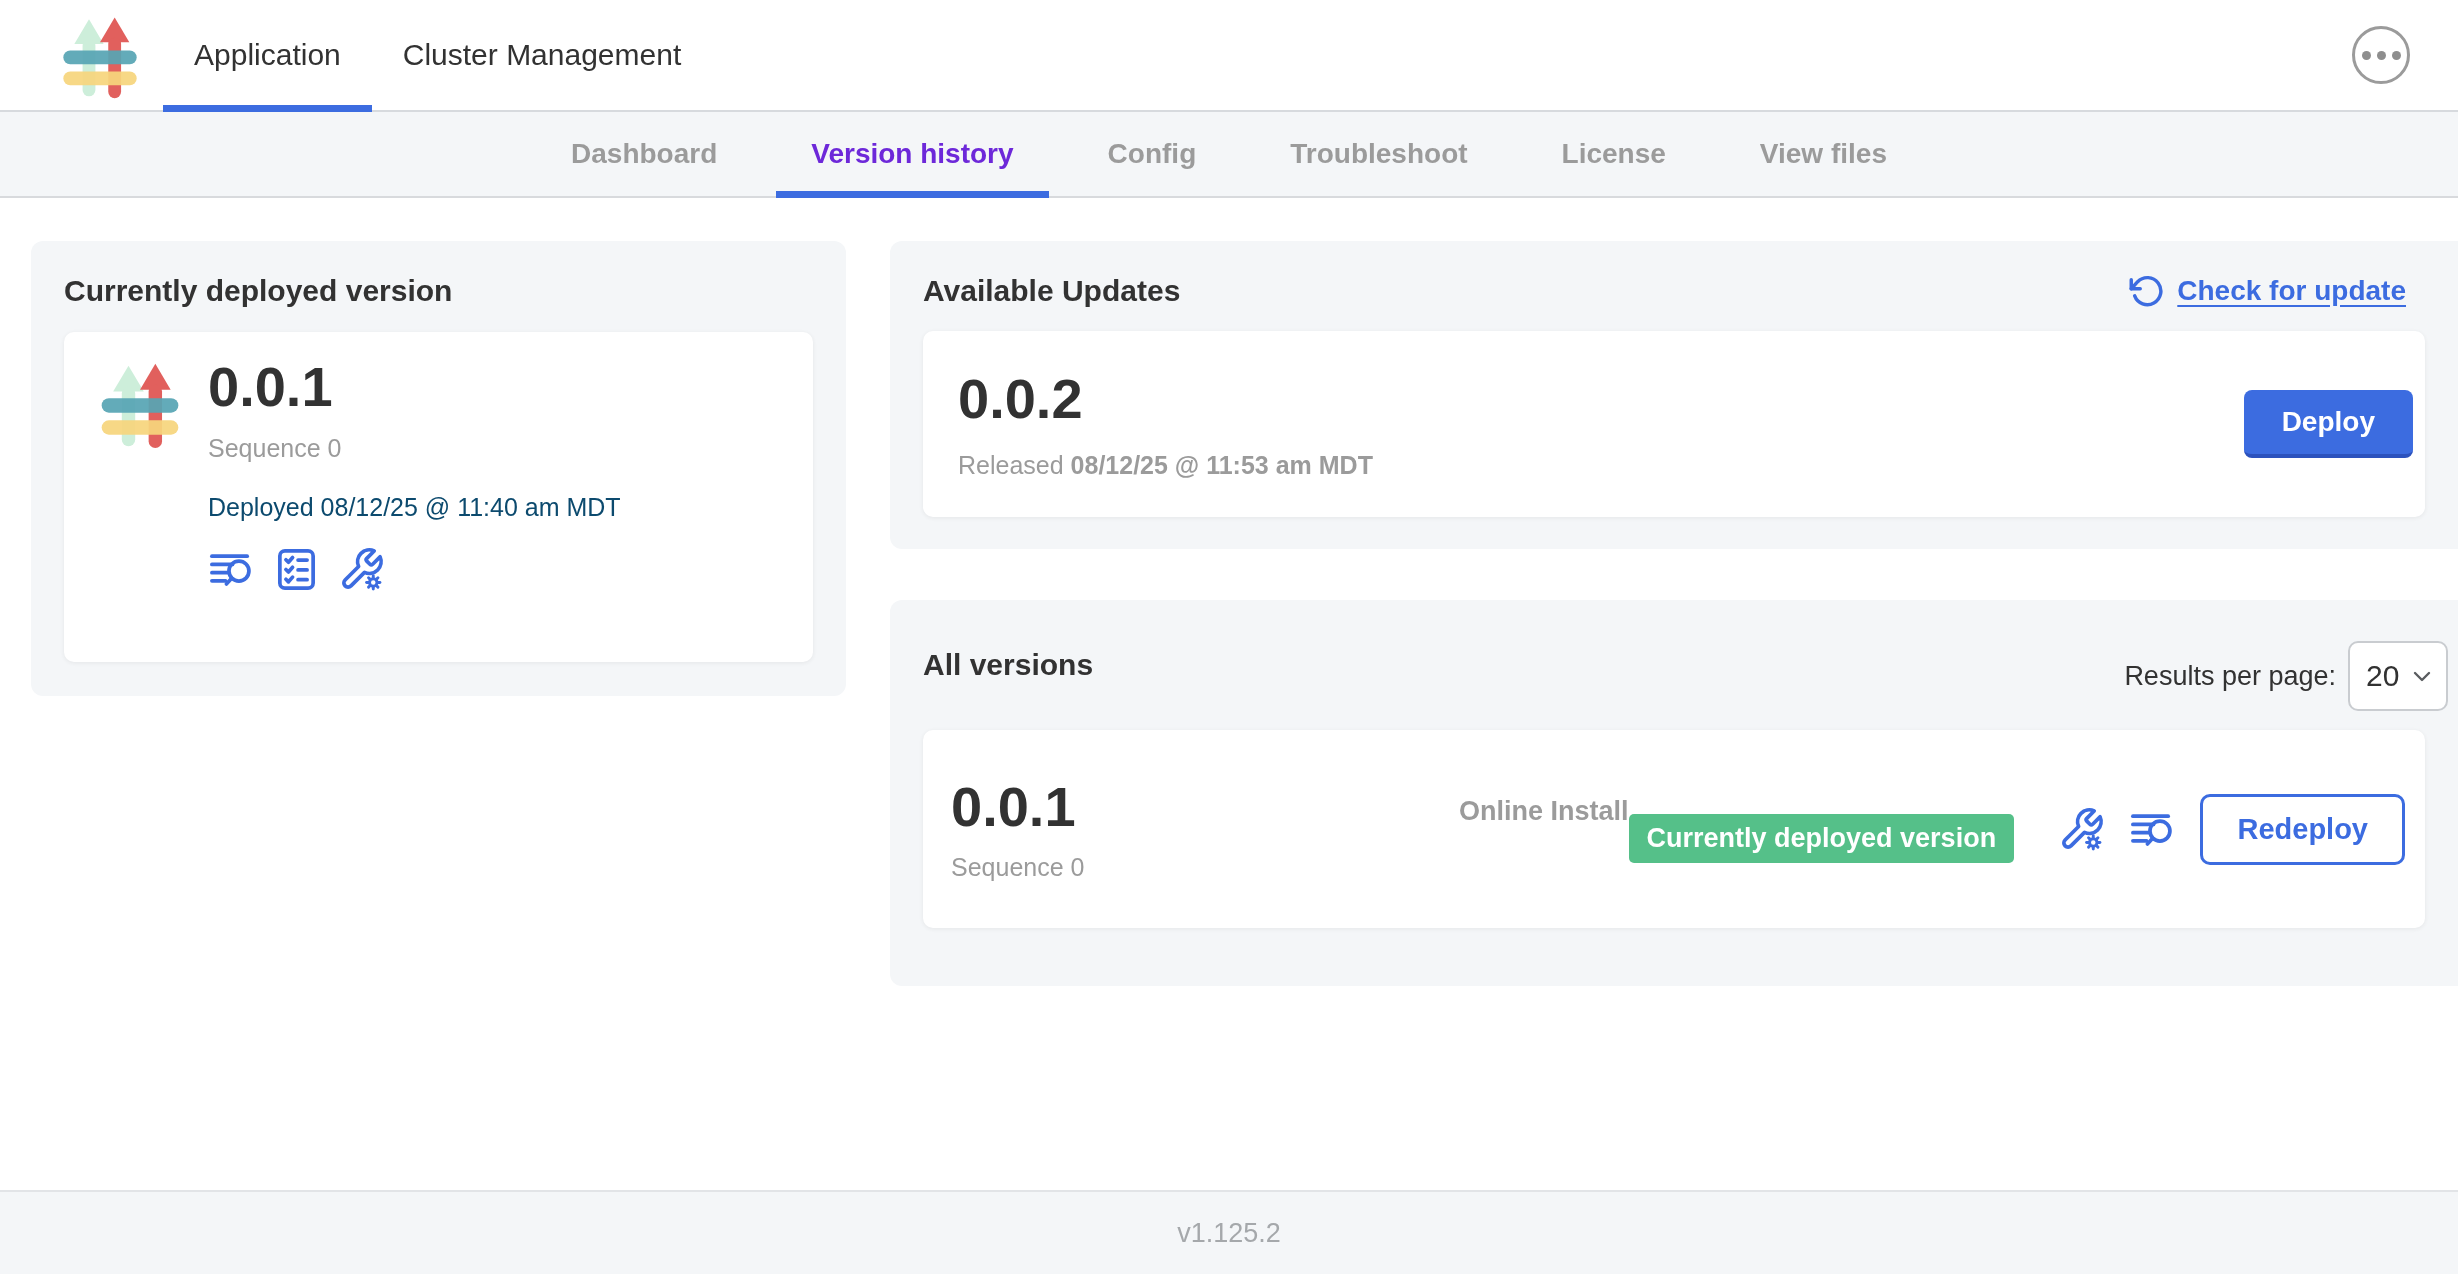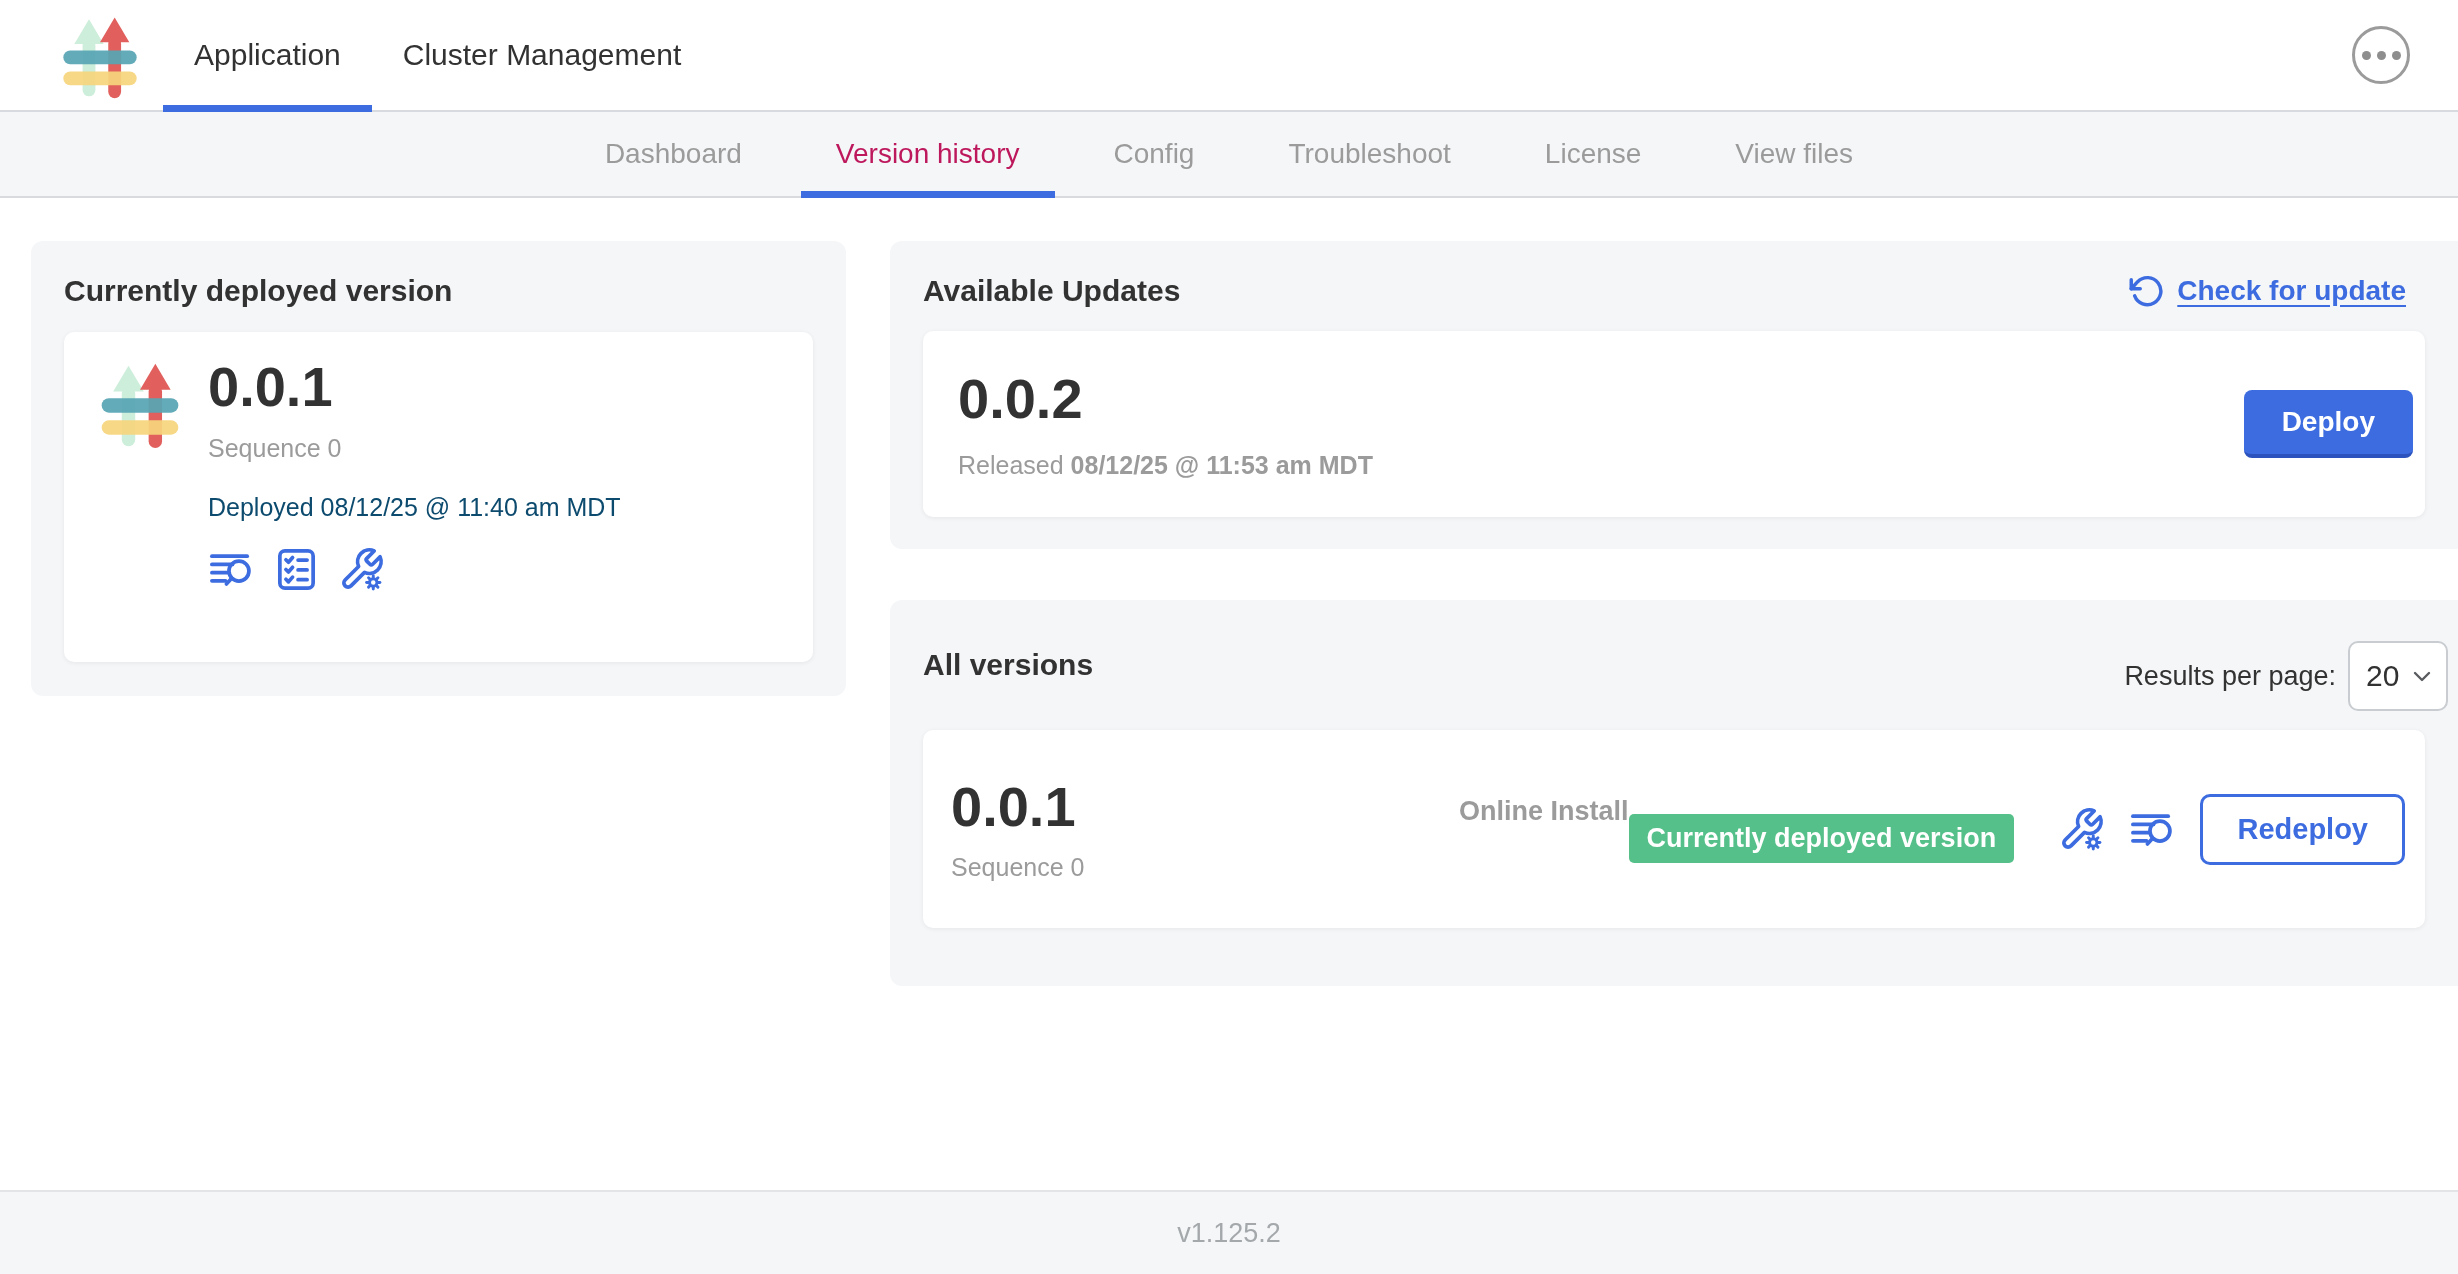--- a/index.html
+++ b/index.html
@@ -42,24 +42,24 @@
 
   
   .subnav {
     height:86px; background:#f4f6f8;
     border-bottom:2px solid #d8dadd;
     display:flex; justify-content:center;
   }
   .subnav-tab {
     display:flex; align-items:center;
     padding:0 35px; margin:0 12px;
-    font-size:28px; font-weight:400; color:#9b9b9b;
+    font-size:28px; font-weight:700; color:#9b9b9b;
     position:relative; cursor:pointer;
   }
-  .subnav-tab.active { color:#be185d; }
+  .subnav-tab.active { color:#6d28d9; }
   .subnav-tab.active::after {
     content:""; position:absolute; left:0; right:0; bottom:-2px;
     height:7px; background:#3c6ce0;
   }
 
   
   .content { position:absolute; top:200px; left:0; right:0; bottom:84px; background:#fff; }
   .card {
     background:#f4f6f8; border-radius:12px; position:absolute;
   }

